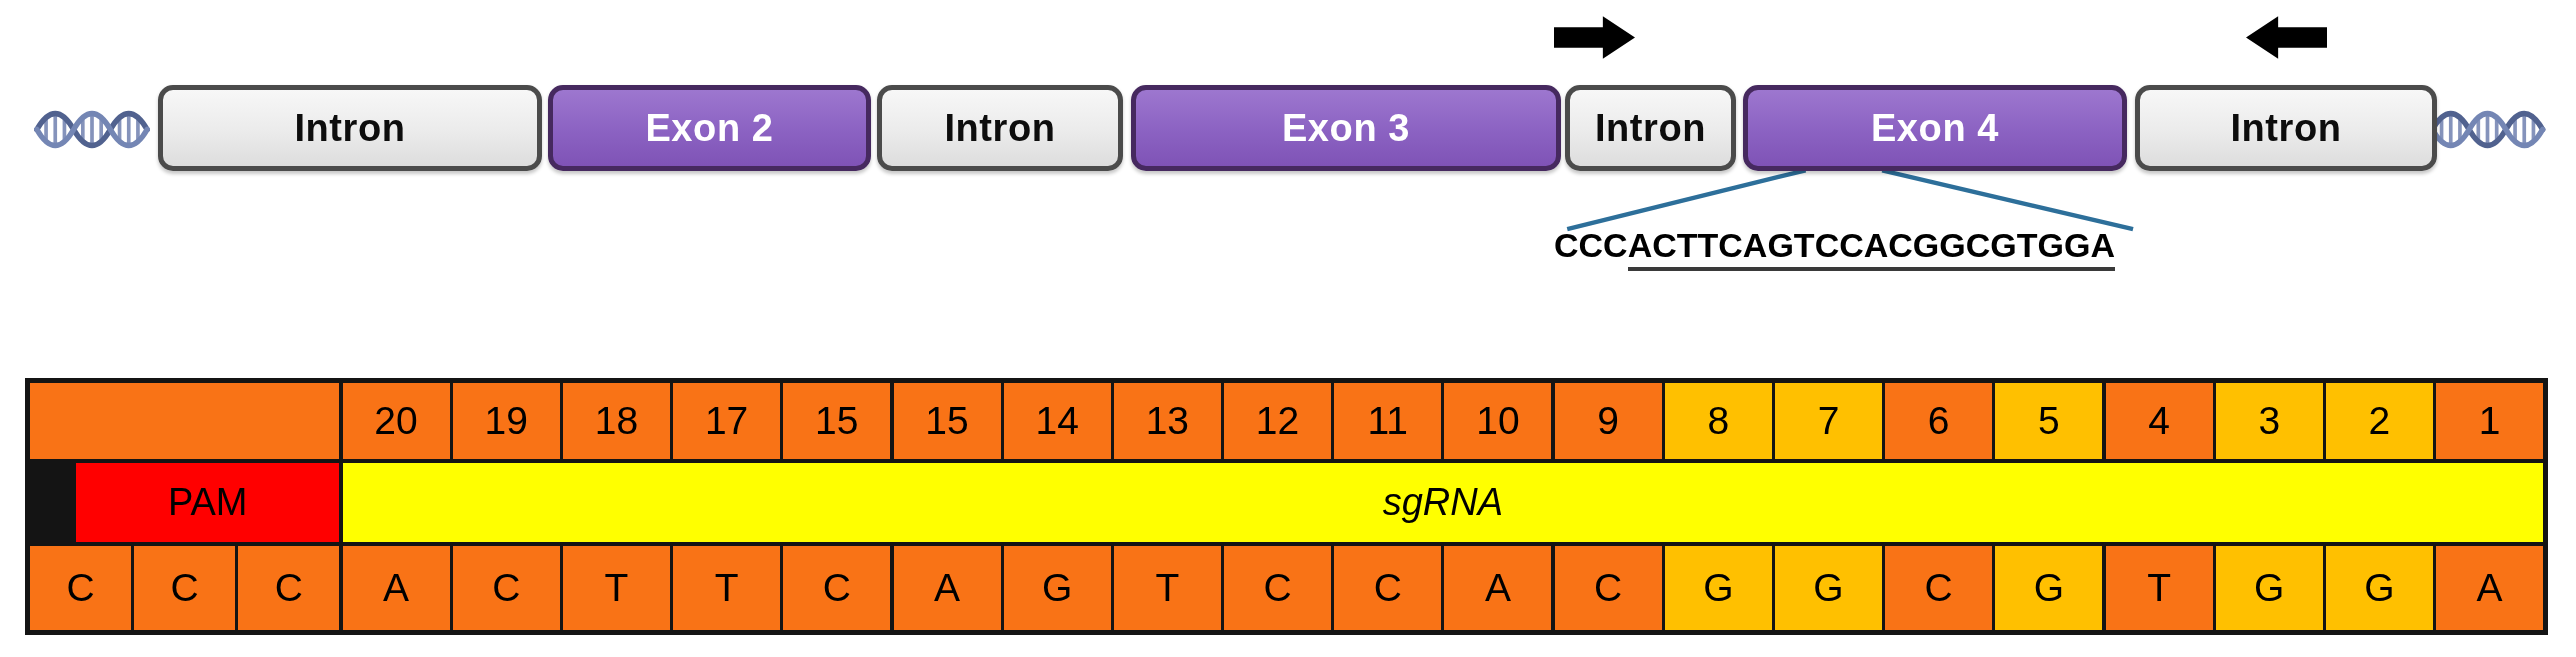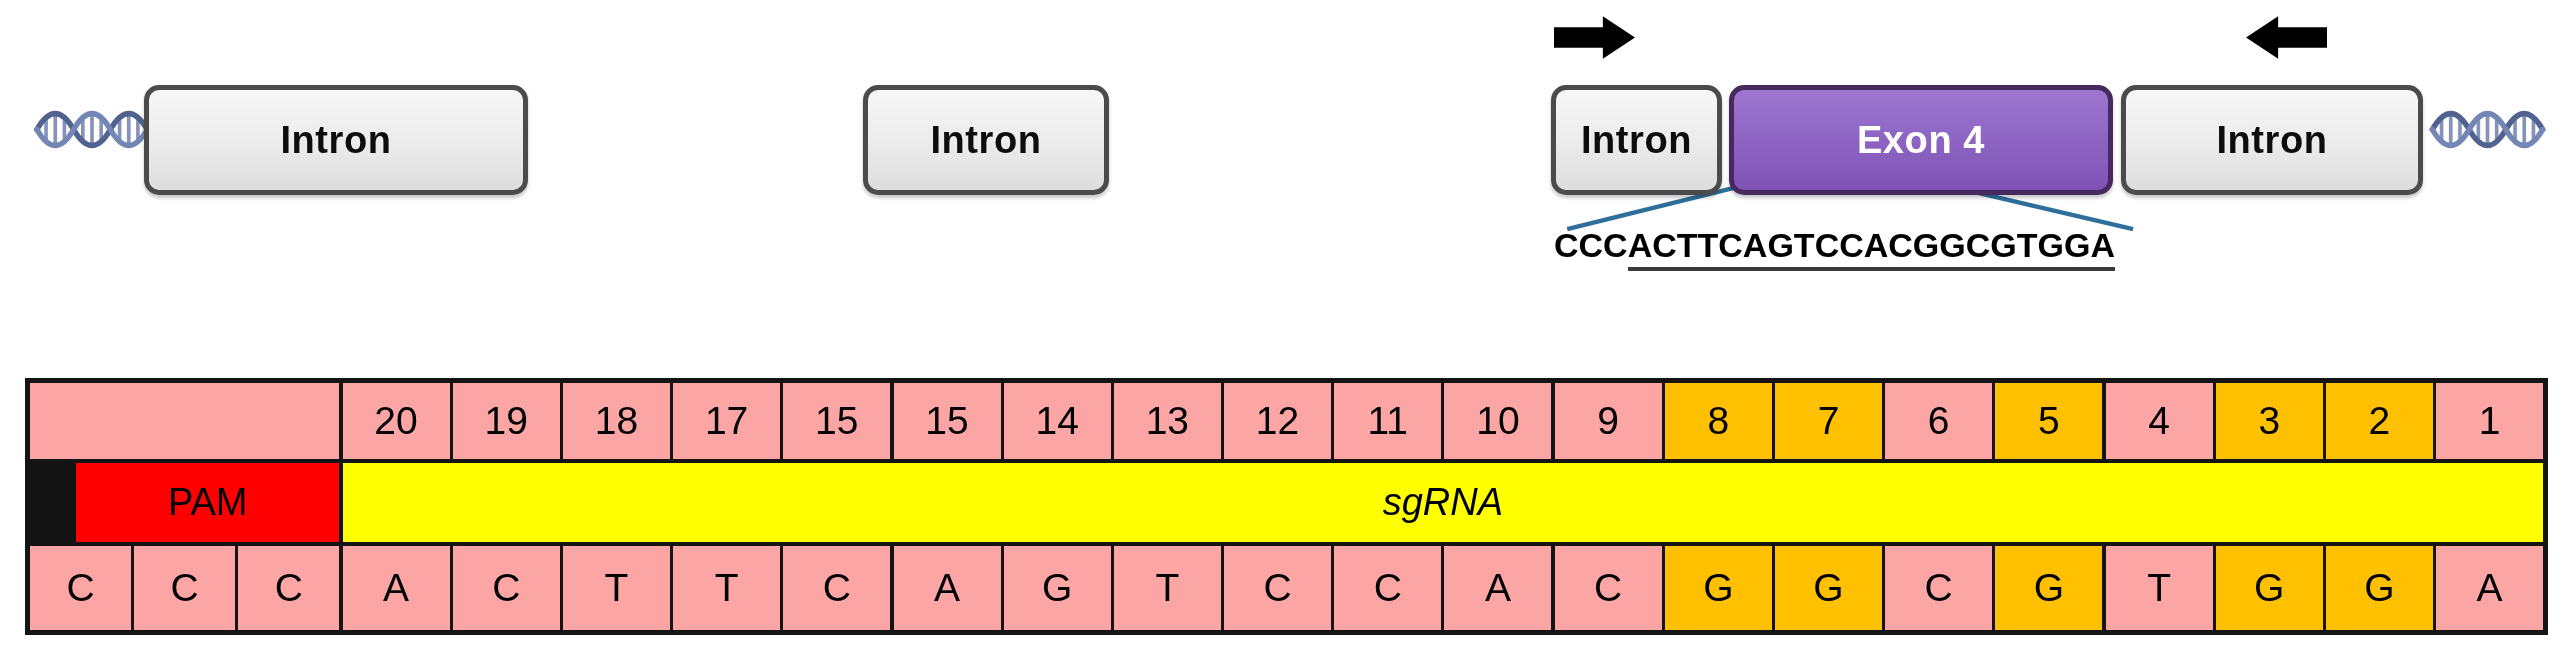--- a/index.html
+++ b/index.html
@@ -13,31 +13,32 @@
     width: 2576px;
     height: 658px;
     background: #ffffff;
     overflow: hidden;
   }
 
   
   .segment {
     position: absolute;
     top: 85px;
-    height: 110px;
+    height: 86px;
     box-sizing: border-box;
     border-radius: 15px;
     display: flex;
     align-items: center;
     justify-content: center;
     font-size: 38px;
     font-weight: 600;
     letter-spacing: 0.6px;
     z-index: 2;
     box-shadow: 0 2.5px 3.8px rgba(0,0,0,0.22);
+    margin-left: 14px;
   }
   .segment.intron {
     background: linear-gradient(180deg, #f7f7f7 0%, #ebebeb 55%, #dddddd 100%);
     border: 5px solid #4b4b4b;
     color: #0d0d0d;
   }
   .segment.exon {
     background: linear-gradient(180deg, #9d77cf 0%, #8b62c2 55%, #7f53b6 100%);
     border: 5px solid #46295f;
     color: #ffffff;
@@ -71,21 +72,21 @@
     box-sizing: content-box;
     display: grid;
     grid-template-columns: repeat(3, 101px) repeat(20, 107px);
     grid-template-rows: 76px 79px 84px;
     column-gap: 3.2px;
     row-gap: 3.8px;
     background: #141414;
     border: 5.7px solid #141414;
   }
   .t-cell {
-    background: #fca5a5;
+    background: #f97316;
     display: flex;
     align-items: center;
     justify-content: center;
     font-size: 39px;
     color: #000000;
   }
   .t-cell.span3 { grid-column: span 3; }
   .t-cell.span20 { grid-column: span 20; }
   .t-cell.hl { background: #FFC000; }
   .t-cell.pam { background: #FF0000; font-size: 38px; margin-left: 46px; }
@@ -108,22 +109,28 @@
         <line x1="150" y1="15" x2="150" y2="65"></line>
         <line x1="165" y1="22" x2="165" y2="58"></line>
     </g>
     <path d="M0,40 C20,5 40,5 60,40 C80,75 100,75 120,40 C140,5 160,5 180,40" fill="none" stroke="#51628f" stroke-width="9" stroke-linecap="round"></path>
     <path d="M0,40 C20,75 40,75 60,40 C80,5 100,5 120,40 C140,75 160,75 180,40" fill="none" stroke="#7486b4" stroke-width="9" stroke-linecap="round"></path>
   </svg>
 
   <div class="segment intron" style="left:144px; width:384px">
     <span>Intron</span>
   </div>
+  <div class="segment exon" style="left:534px; width:323px">
+    <span>Exon 2</span>
+  </div>
   <div class="segment intron" style="left:863px; width:246px">
     <span>Intron</span>
+  </div>
+  <div class="segment exon" style="left:1117px; width:430px">
+    <span>Exon 3</span>
   </div>
   <div class="segment intron" style="left:1551px; width:171px">
     <span>Intron</span>
   </div>
   <div class="segment exon" style="left:1729px; width:384px">
     <span>Exon 4</span>
   </div>
   <div class="segment intron" style="left:2121px; width:302px">
     <span>Intron</span>
   </div>

